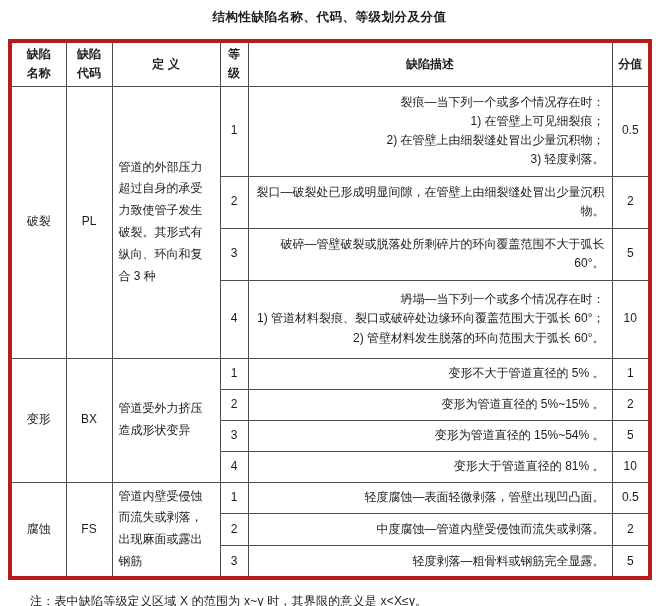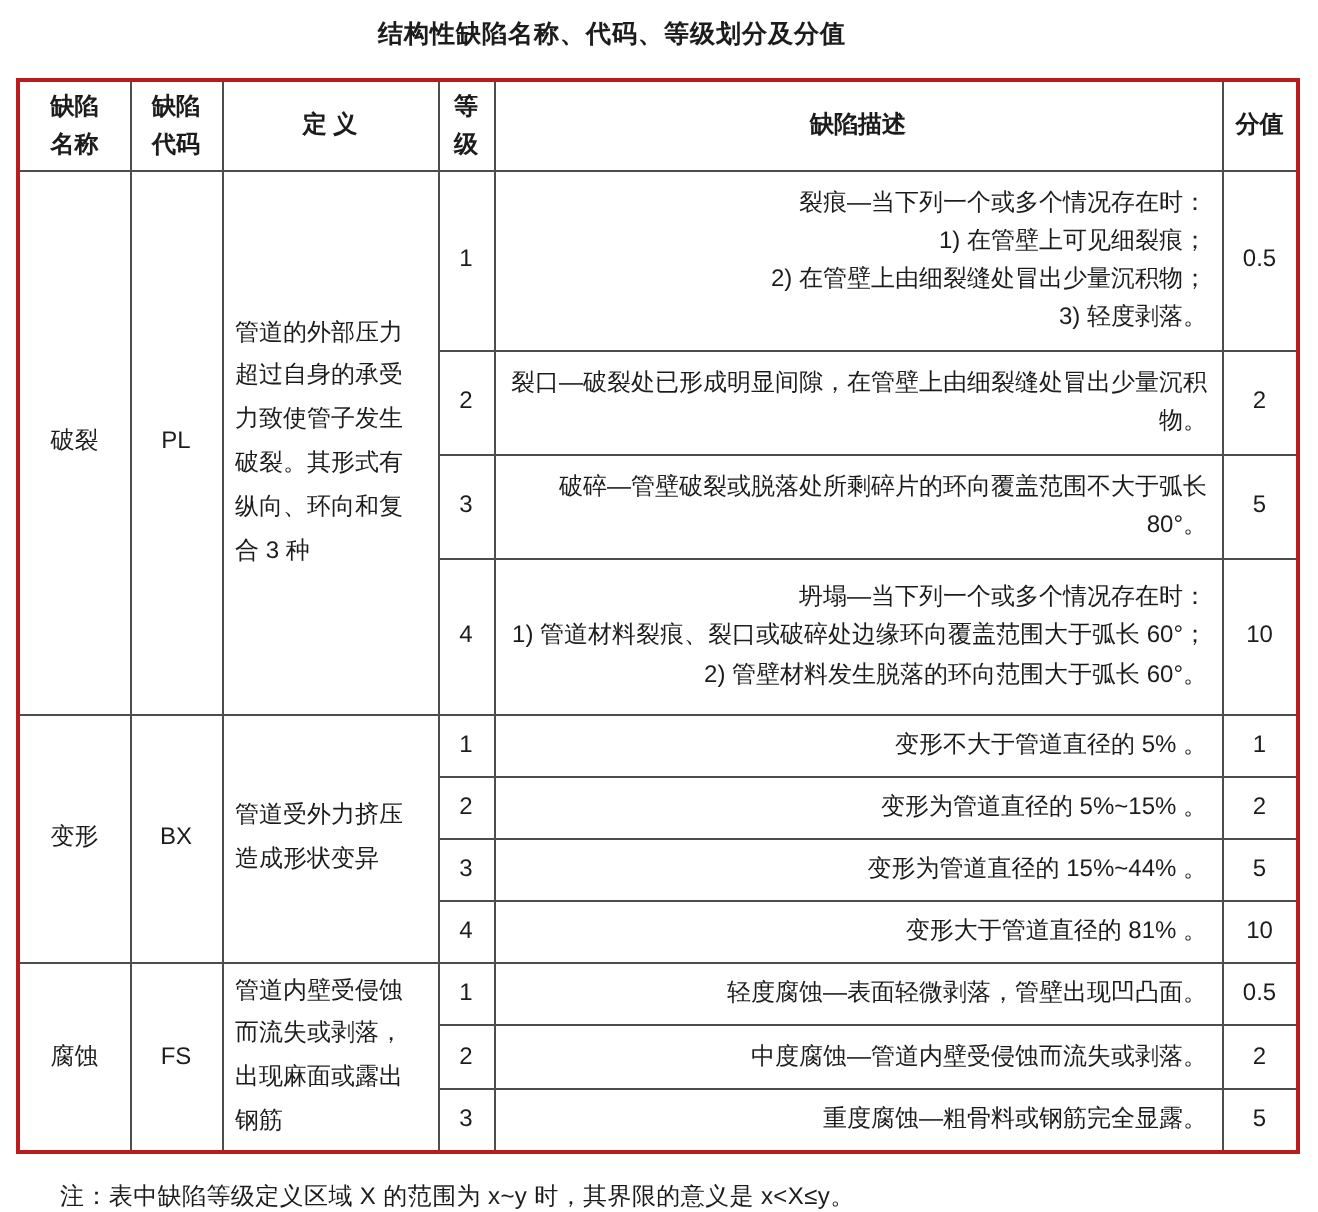--- a/index.html
+++ b/index.html
@@ -5,38 +5,38 @@
   * { margin: 0; padding: 0; box-sizing: border-box; }
   html, body { background: #ffffff; }
   body {
     width: 659px;
     height: 606px;
     font-family: "Liberation Sans", "DejaVu Sans", sans-serif;
     color: #1c1c1c;
     overflow: hidden;
   }
   .page {
-    width: 612px;
+    width: 659px;
     height: 606px;
     position: relative;
     padding-top: 9px;
   }
   .doc-title {
     font-size: 12.5px;
     font-weight: bold;
     text-align: center;
     letter-spacing: 0.5px;
     margin-bottom: 13px;
   }
   table.defect-table {
     border-collapse: collapse;
     table-layout: fixed;
     width: 640px;
     margin-left: 8px;
-    border: 2px solid #b91c1c;
+    border: 4px solid #b91c1c;
   }
   .defect-table th, .defect-table td {
     border: 1px solid #4d4d4d;
     font-size: 12px;
     line-height: 1.6;
     vertical-align: middle;
     padding: 2px 3px;
   }
   .defect-table th {
     font-weight: bold;
@@ -110,21 +110,21 @@
         <td class="c">0.5</td>
       </tr>
       <tr class="h52">
         <td class="c">2</td>
         <td class="desc">裂口—破裂处已形成明显间隙，在管壁上由细裂缝处冒出少量沉积物。</td>
         <td class="c">2</td>
       </tr>
       <tr class="h52">
         <td class="c">3</td>
         <td class="desc">破碎—管壁破裂或脱落处所剩碎片的环向覆盖范围不大于弧长
-80°。</td>
+60°。</td>
         <td class="c">5</td>
       </tr>
       <tr class="h78">
         <td class="c">4</td>
         <td class="desc">坍塌—当下列一个或多个情况存在时：
 1) 管道材料裂痕、裂口或破碎处边缘环向覆盖范围大于弧长 60°；
 2) 管壁材料发生脱落的环向范围大于弧长 60°。</td>
         <td class="c">10</td>
       </tr>
 
@@ -136,21 +136,21 @@
         <td class="desc">变形不大于管道直径的 5% 。</td>
         <td class="c">1</td>
       </tr>
       <tr class="h31">
         <td class="c">2</td>
         <td class="desc">变形为管道直径的 5%~15% 。</td>
         <td class="c">2</td>
       </tr>
       <tr class="h31">
         <td class="c">3</td>
-        <td class="desc">变形为管道直径的 15%~44% 。</td>
+        <td class="desc">变形为管道直径的 15%~54% 。</td>
         <td class="c">5</td>
       </tr>
       <tr class="h31">
         <td class="c">4</td>
         <td class="desc">变形大于管道直径的 81% 。</td>
         <td class="c">10</td>
       </tr>
 
       <tr class="h31">
         <td class="c" rowspan="3">腐蚀</td>
@@ -160,21 +160,21 @@
         <td class="desc">轻度腐蚀—表面轻微剥落，管壁出现凹凸面。</td>
         <td class="c">0.5</td>
       </tr>
       <tr class="h31">
         <td class="c">2</td>
         <td class="desc">中度腐蚀—管道内壁受侵蚀而流失或剥落。</td>
         <td class="c">2</td>
       </tr>
       <tr class="h31">
         <td class="c">3</td>
-        <td class="desc">重度腐蚀—粗骨料或钢筋完全显露。</td>
+        <td class="desc">轻度剥落—粗骨料或钢筋完全显露。</td>
         <td class="c">5</td>
       </tr>
     </tbody>
   </table>
 
   <div class="footnote">注：表中缺陷等级定义区域 X 的范围为 x~y 时，其界限的意义是 x&lt;X≤y。</div>
 
 </div>
 
 </body></html>

